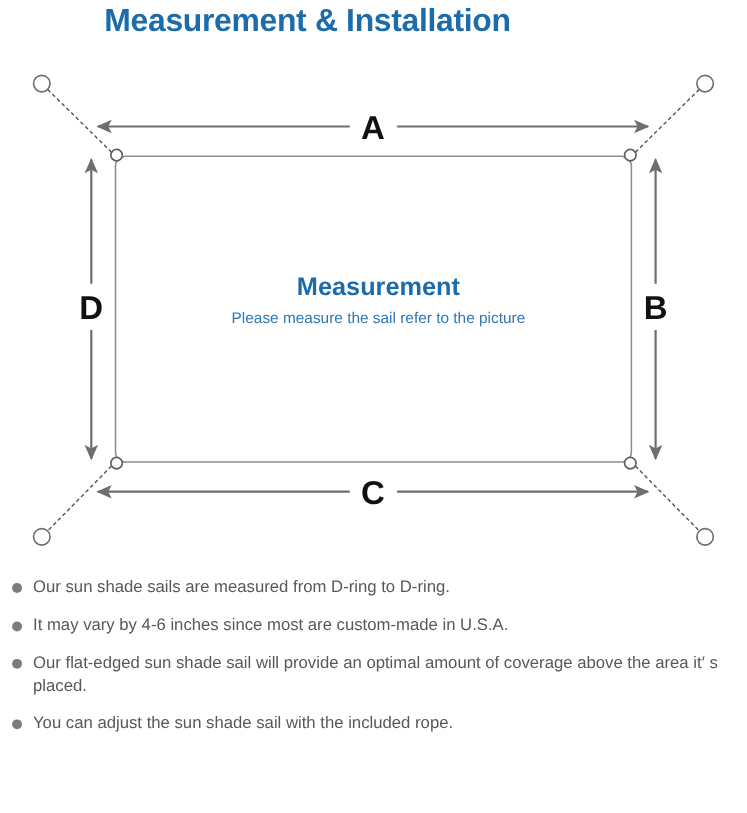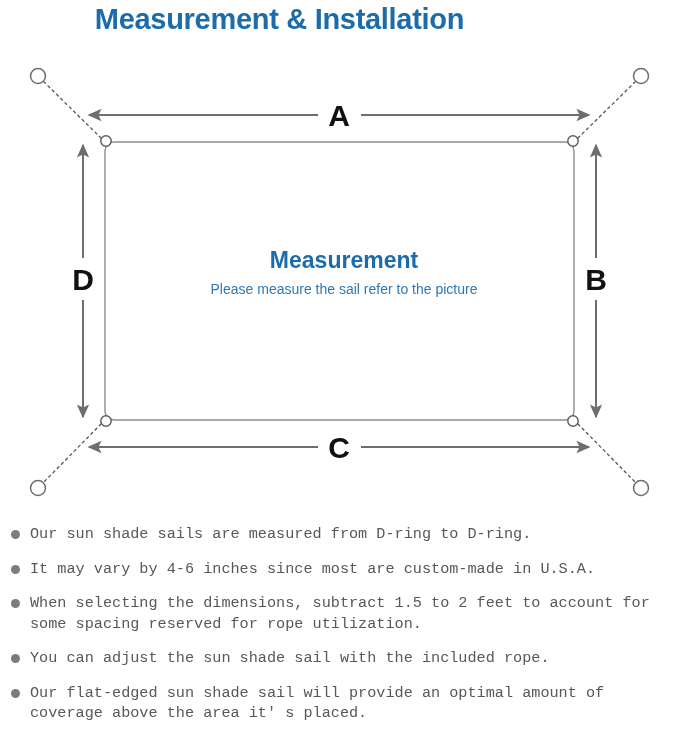--- a/index.html
+++ b/index.html
@@ -82,21 +82,20 @@
     position: absolute;
     left: 11px;
     top: 6px;
     width: 9px;
     height: 9px;
     border-radius: 50%;
     background: #7c7c7e;
   }
   .note-text {
     display: block;
-    font-family: Liberation Mono, monospace;
   }
 </style>
 </head>
 <body>
 
 <div id="page-title">Measurement &amp; Installation</div>
 
 <div id="diagram">
   <svg width="679" height="470" viewBox="0 0 679 470" xmlns="http://www.w3.org/2000/svg">
     <defs>
@@ -148,28 +147,24 @@
   <div class="note-item">
     <span class="note-bullet"></span>
     <span class="note-text">Our sun shade sails are measured from D-ring to D-ring.</span>
   </div>
 
   <div class="note-item">
     <span class="note-bullet"></span>
     <span class="note-text">It may vary by 4-6 inches since most are custom-made in U.S.A.</span>
   </div>
 
+
   <div class="note-item">
     <span class="note-bullet"></span>
-    <span class="note-text">When selecting the dimensions, subtract 1.5 to 2 feet to account for some spacing reserved for rope utilization.</span>
+    <span class="note-text">Our flat-edged sun shade sail will provide an optimal amount of coverage above the area it′ s placed.</span>
   </div>
 
   <div class="note-item">
     <span class="note-bullet"></span>
     <span class="note-text">You can adjust the sun shade sail with the included rope.</span>
   </div>
 
-  <div class="note-item">
-    <span class="note-bullet"></span>
-    <span class="note-text">Our flat-edged sun shade sail will provide an optimal amount of coverage above the area it′ s placed.</span>
-  </div>
-
 </div>
 
 </body></html>

